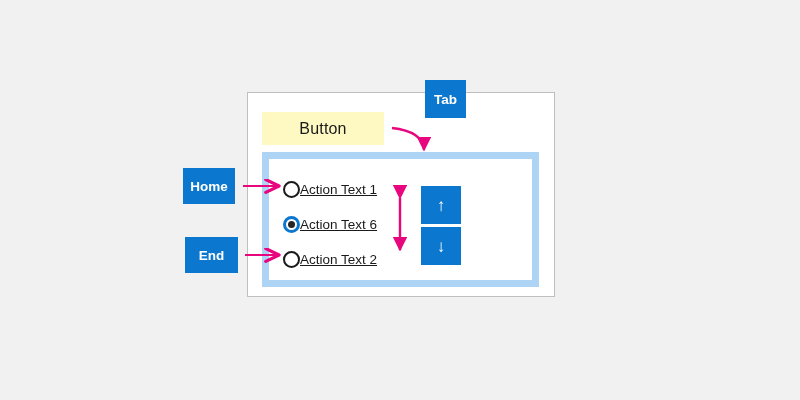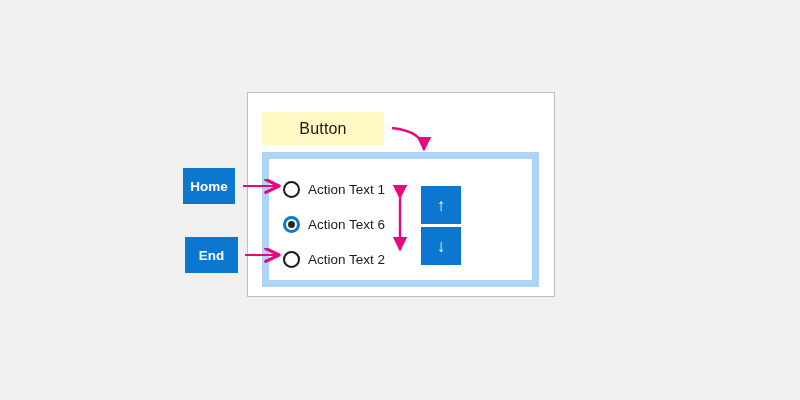--- a/index.html
+++ b/index.html
@@ -94,24 +94,24 @@
     left: 50%;
     top: 50%;
     width: 7px;
     height: 7px;
     margin-left: -3.5px;
     margin-top: -3.5px;
     border-radius: 50%;
     background: #262626;
   }
   .radio-label {
-    margin-left: 8px;
     font-size: 13.5px;
     color: #1a1a1a;
     white-space: nowrap;
+    text-decoration: underline;
   }
 
   
   .spin-btn {
     position: absolute;
     width: 40px;
     height: 38px;
     background: #0b77ce;
     display: flex;
     align-items: center;
@@ -182,20 +182,23 @@
 
   </div>
 
   <div class="spin-btn spin-up">
     <span class="glyph">↑</span>
   </div>
   <div class="spin-btn spin-down">
     <span class="glyph">↓</span>
   </div>
 
+  <div class="badge badge-tab">
+    <span>Tab</span>
+  </div>
   <div class="badge badge-home">
     <span>Home</span>
   </div>
   <div class="badge badge-end">
     <span>End</span>
   </div>
 
   <svg class="anno" viewBox="0 0 800 400">
     <defs>
       <marker id="ah" markerWidth="7" markerHeight="7" refX="5.4" refY="3" orient="auto" markerUnits="strokeWidth">

